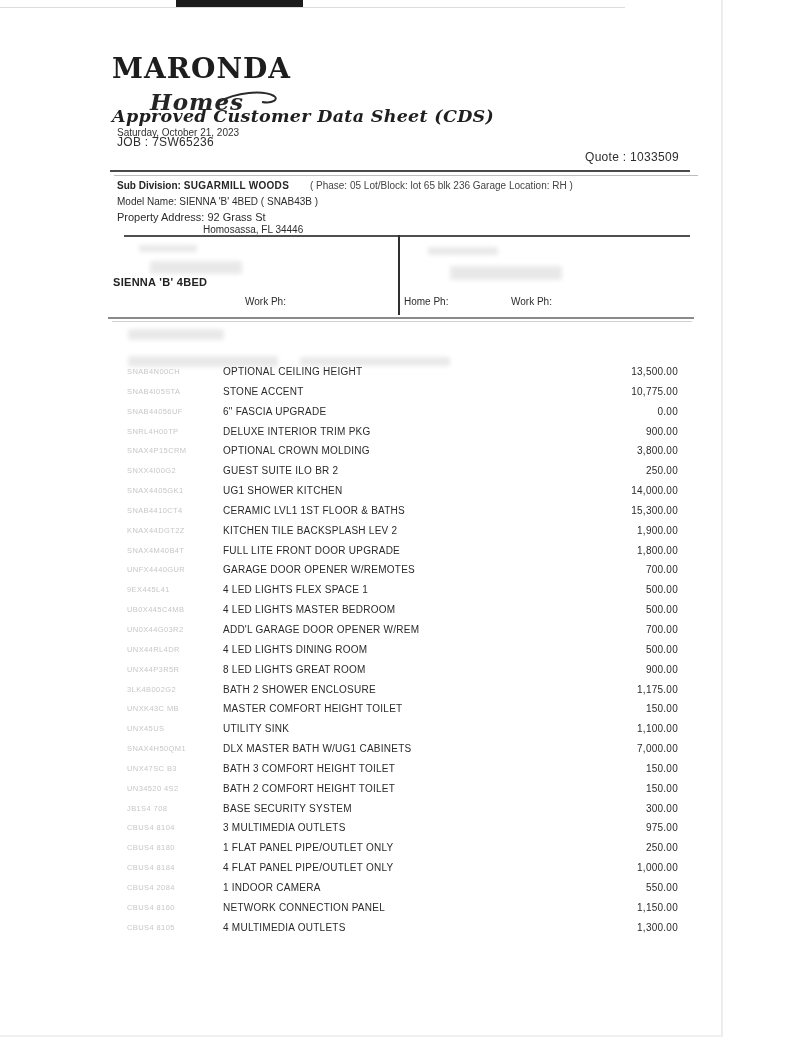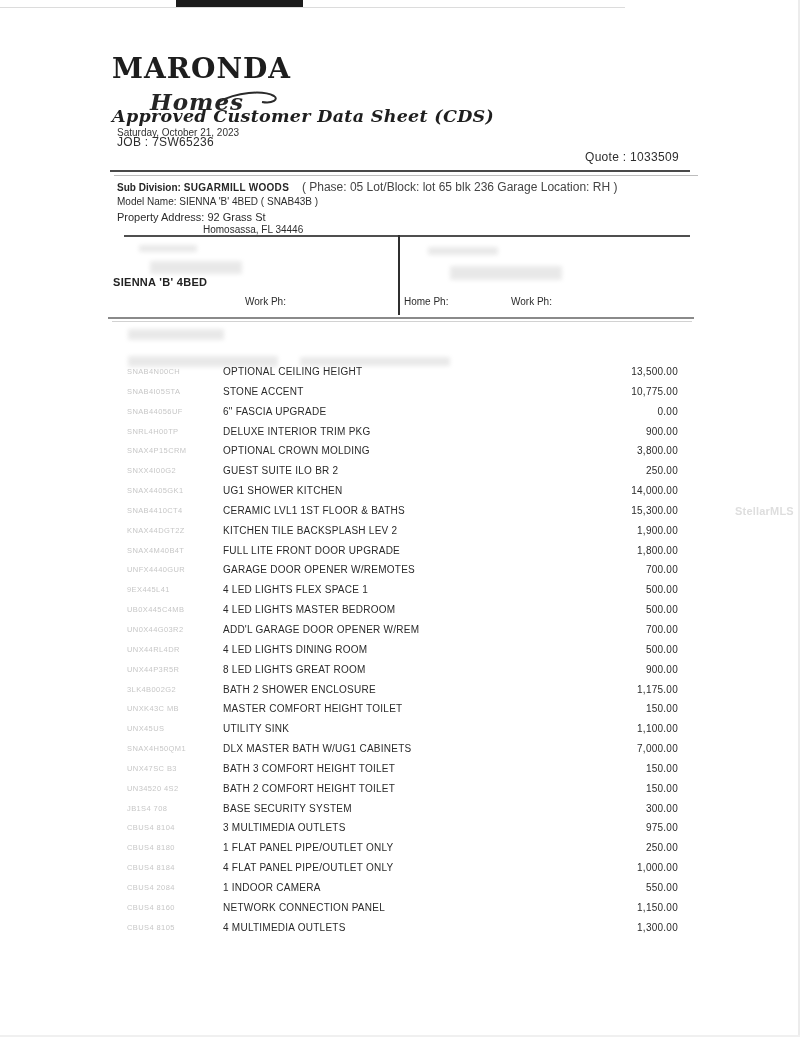--- a/index.html
+++ b/index.html
@@ -1,18 +1,18 @@
 <!DOCTYPE html>
 <html><head>
 <meta charset="utf-8">
 <style>
   html,body{margin:0;padding:0;background:#ffffff;}
   .page{
     position:relative;
-    width:800px;height:1037px;
+    width:723px;height:1037px;
     background:#ffffff;
     overflow:hidden;
     font-family:"Liberation Sans", sans-serif;
     color:#2e2e2e;
   }
   
   .scan-bar{position:absolute;left:176px;top:0;width:127px;height:7px;background:#1c1c1c;}
   .scan-topline{position:absolute;left:0;top:7px;width:625px;height:1px;background:#dcdcdc;}
   .scan-edge-right{position:absolute;right:0;top:0;width:2px;height:1037px;background:#ececec;}
   .scan-edge-bottom{position:absolute;left:0;bottom:0;width:800px;height:2px;background:#f0f0f0;}
@@ -41,21 +41,21 @@
   .doc-date{position:absolute;left:117px;top:127px;font-size:10px;color:#333;}
   .job{position:absolute;left:117px;top:135px;font-size:12px;color:#2d2d2d;letter-spacing:0.3px;}
   .quote{position:absolute;left:585px;top:150px;font-size:12px;color:#2d2d2d;letter-spacing:0.3px;}
 
   .ruleA1{position:absolute;left:110px;top:170px;width:580px;height:2px;background:#4a4a4a;}
   .ruleA2{position:absolute;left:114px;top:175px;width:584px;height:1px;background:#bdbdbd;}
 
   .subdiv-row{position:absolute;left:117px;top:180px;font-size:10px;}
   .subdiv-label{font-weight:bold;color:#262626;}
   .subdiv-value{font-weight:bold;color:#262626;letter-spacing:0.3px;}
-  .phase-info{font-size:12px;color:#444;margin-left:10px;}
+  .phase-info{font-size:10px;color:#444;margin-left:18px;}
   .model-row{position:absolute;left:117px;top:196px;font-size:10px;color:#2c2c2c;}
   .addr-row{position:absolute;left:117px;top:211px;font-size:11px;color:#2c2c2c;}
   .addr2-row{position:absolute;left:203px;top:224px;font-size:10px;color:#2c2c2c;}
 
   .ruleB{position:absolute;left:124px;top:235px;width:566px;height:1.5px;background:#4f4f4f;}
   .vline{position:absolute;left:398px;top:235px;width:1.5px;height:80px;background:#2f2f2f;}
 
   .buyer-model{position:absolute;left:113px;top:276px;font-size:11px;font-weight:bold;color:#222;letter-spacing:0.3px;}
   .ph-label{position:absolute;font-size:10px;color:#2c2c2c;}
   .ph-work1{left:245px;top:296px;}

